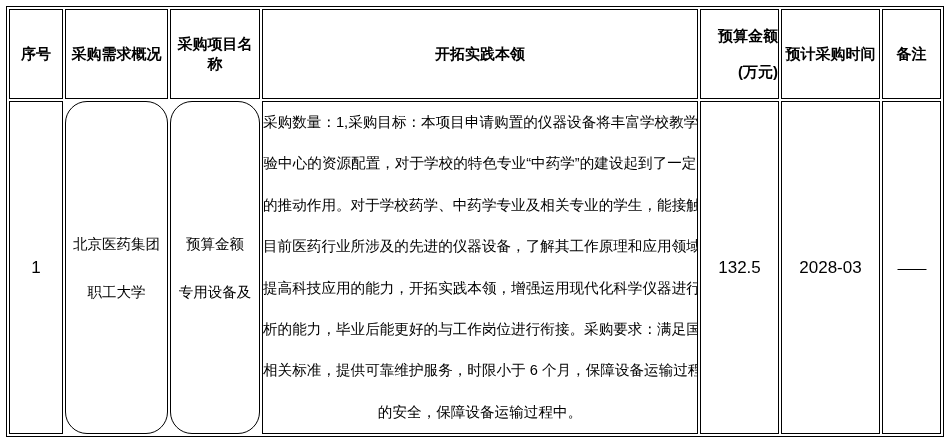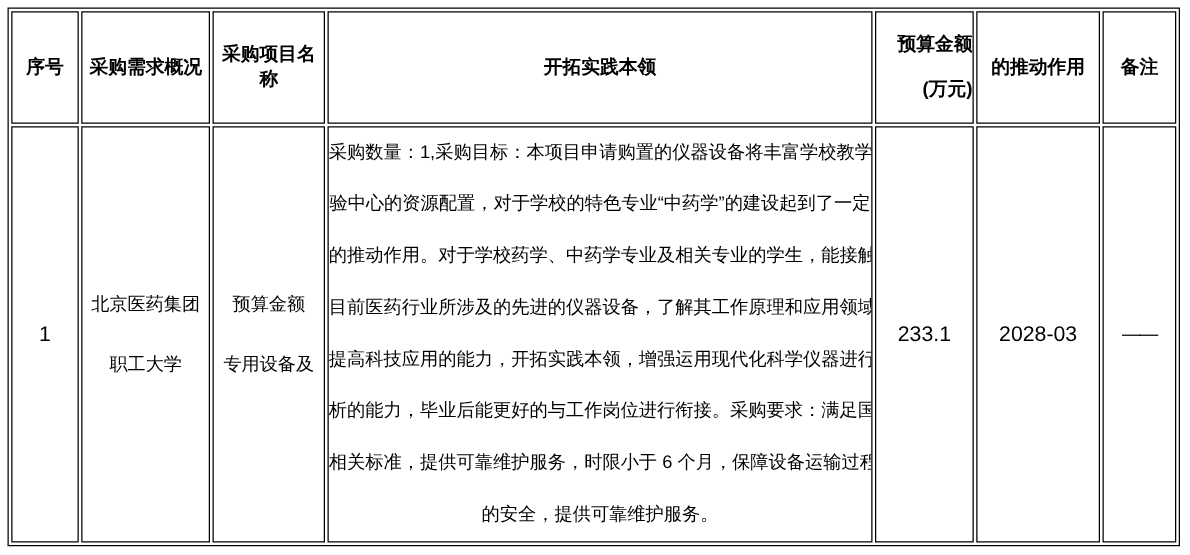--- a/index.html
+++ b/index.html
@@ -60,20 +60,21 @@
   td.cell-budget,
   td.cell-time {
     font-size: 17px;
   }
   td.cell-remark {
     font-size: 15px;
     letter-spacing: -1px;
   }
   td.cell-unit, td.cell-project {
     font-size: 14.5px;
+    border-radius: 22px;
   }
   td.cell-unit .bline,
   td.cell-project .bline {
     line-height: 48px;
   }
   td.cell-overview {
     text-align: left;
     padding: 0 3px;
     font-size: 14.6px;
   }
@@ -108,21 +109,21 @@
           <span>采购项目名称</span>
         </th>
         <th class="header-cell">
           <span>开拓实践本领</span>
         </th>
         <th class="header-cell">
           <div class="hline">预算金额</div>
           <div class="hline">(万元)</div>
         </th>
         <th class="header-cell">
-          <span>的推动作用</span>
+          <span>预计采购时间</span>
         </th>
         <th class="header-cell">
           <span>备注</span>
         </th>
       </tr>
     </thead>
     <tbody>
       <tr class="body-row">
         <td class="cell-no">1</td>
         <td class="cell-unit">
@@ -134,21 +135,21 @@
           <div class="bline">专用设备及</div>
         </td>
         <td class="cell-overview">
           <div class="oline">采购数量：1,采购目标：本项目申请购置的仪器设备将丰富学校教学实</div>
           <div class="oline">验中心的资源配置，对于学校的特色专业“中药学”的建设起到了一定</div>
           <div class="oline">的推动作用。对于学校药学、中药学专业及相关专业的学生，能接触到</div>
           <div class="oline">目前医药行业所涉及的先进的仪器设备，了解其工作原理和应用领域,</div>
           <div class="oline">提高科技应用的能力，开拓实践本领，增强运用现代化科学仪器进行分</div>
           <div class="oline">析的能力，毕业后能更好的与工作岗位进行衔接。采购要求：满足国家</div>
           <div class="oline">相关标准，提供可靠维护服务，时限小于 6 个月，保障设备运输过程中</div>
-          <div class="oline">的安全，提供可靠维护服务。</div>
+          <div class="oline">的安全，保障设备运输过程中。</div>
         </td>
-        <td class="cell-budget">233.1</td>
+        <td class="cell-budget">132.5</td>
         <td class="cell-time">2028-03</td>
         <td class="cell-remark">——</td>
       </tr>
     </tbody>
   </table>
 </div>
 
 </body></html>

